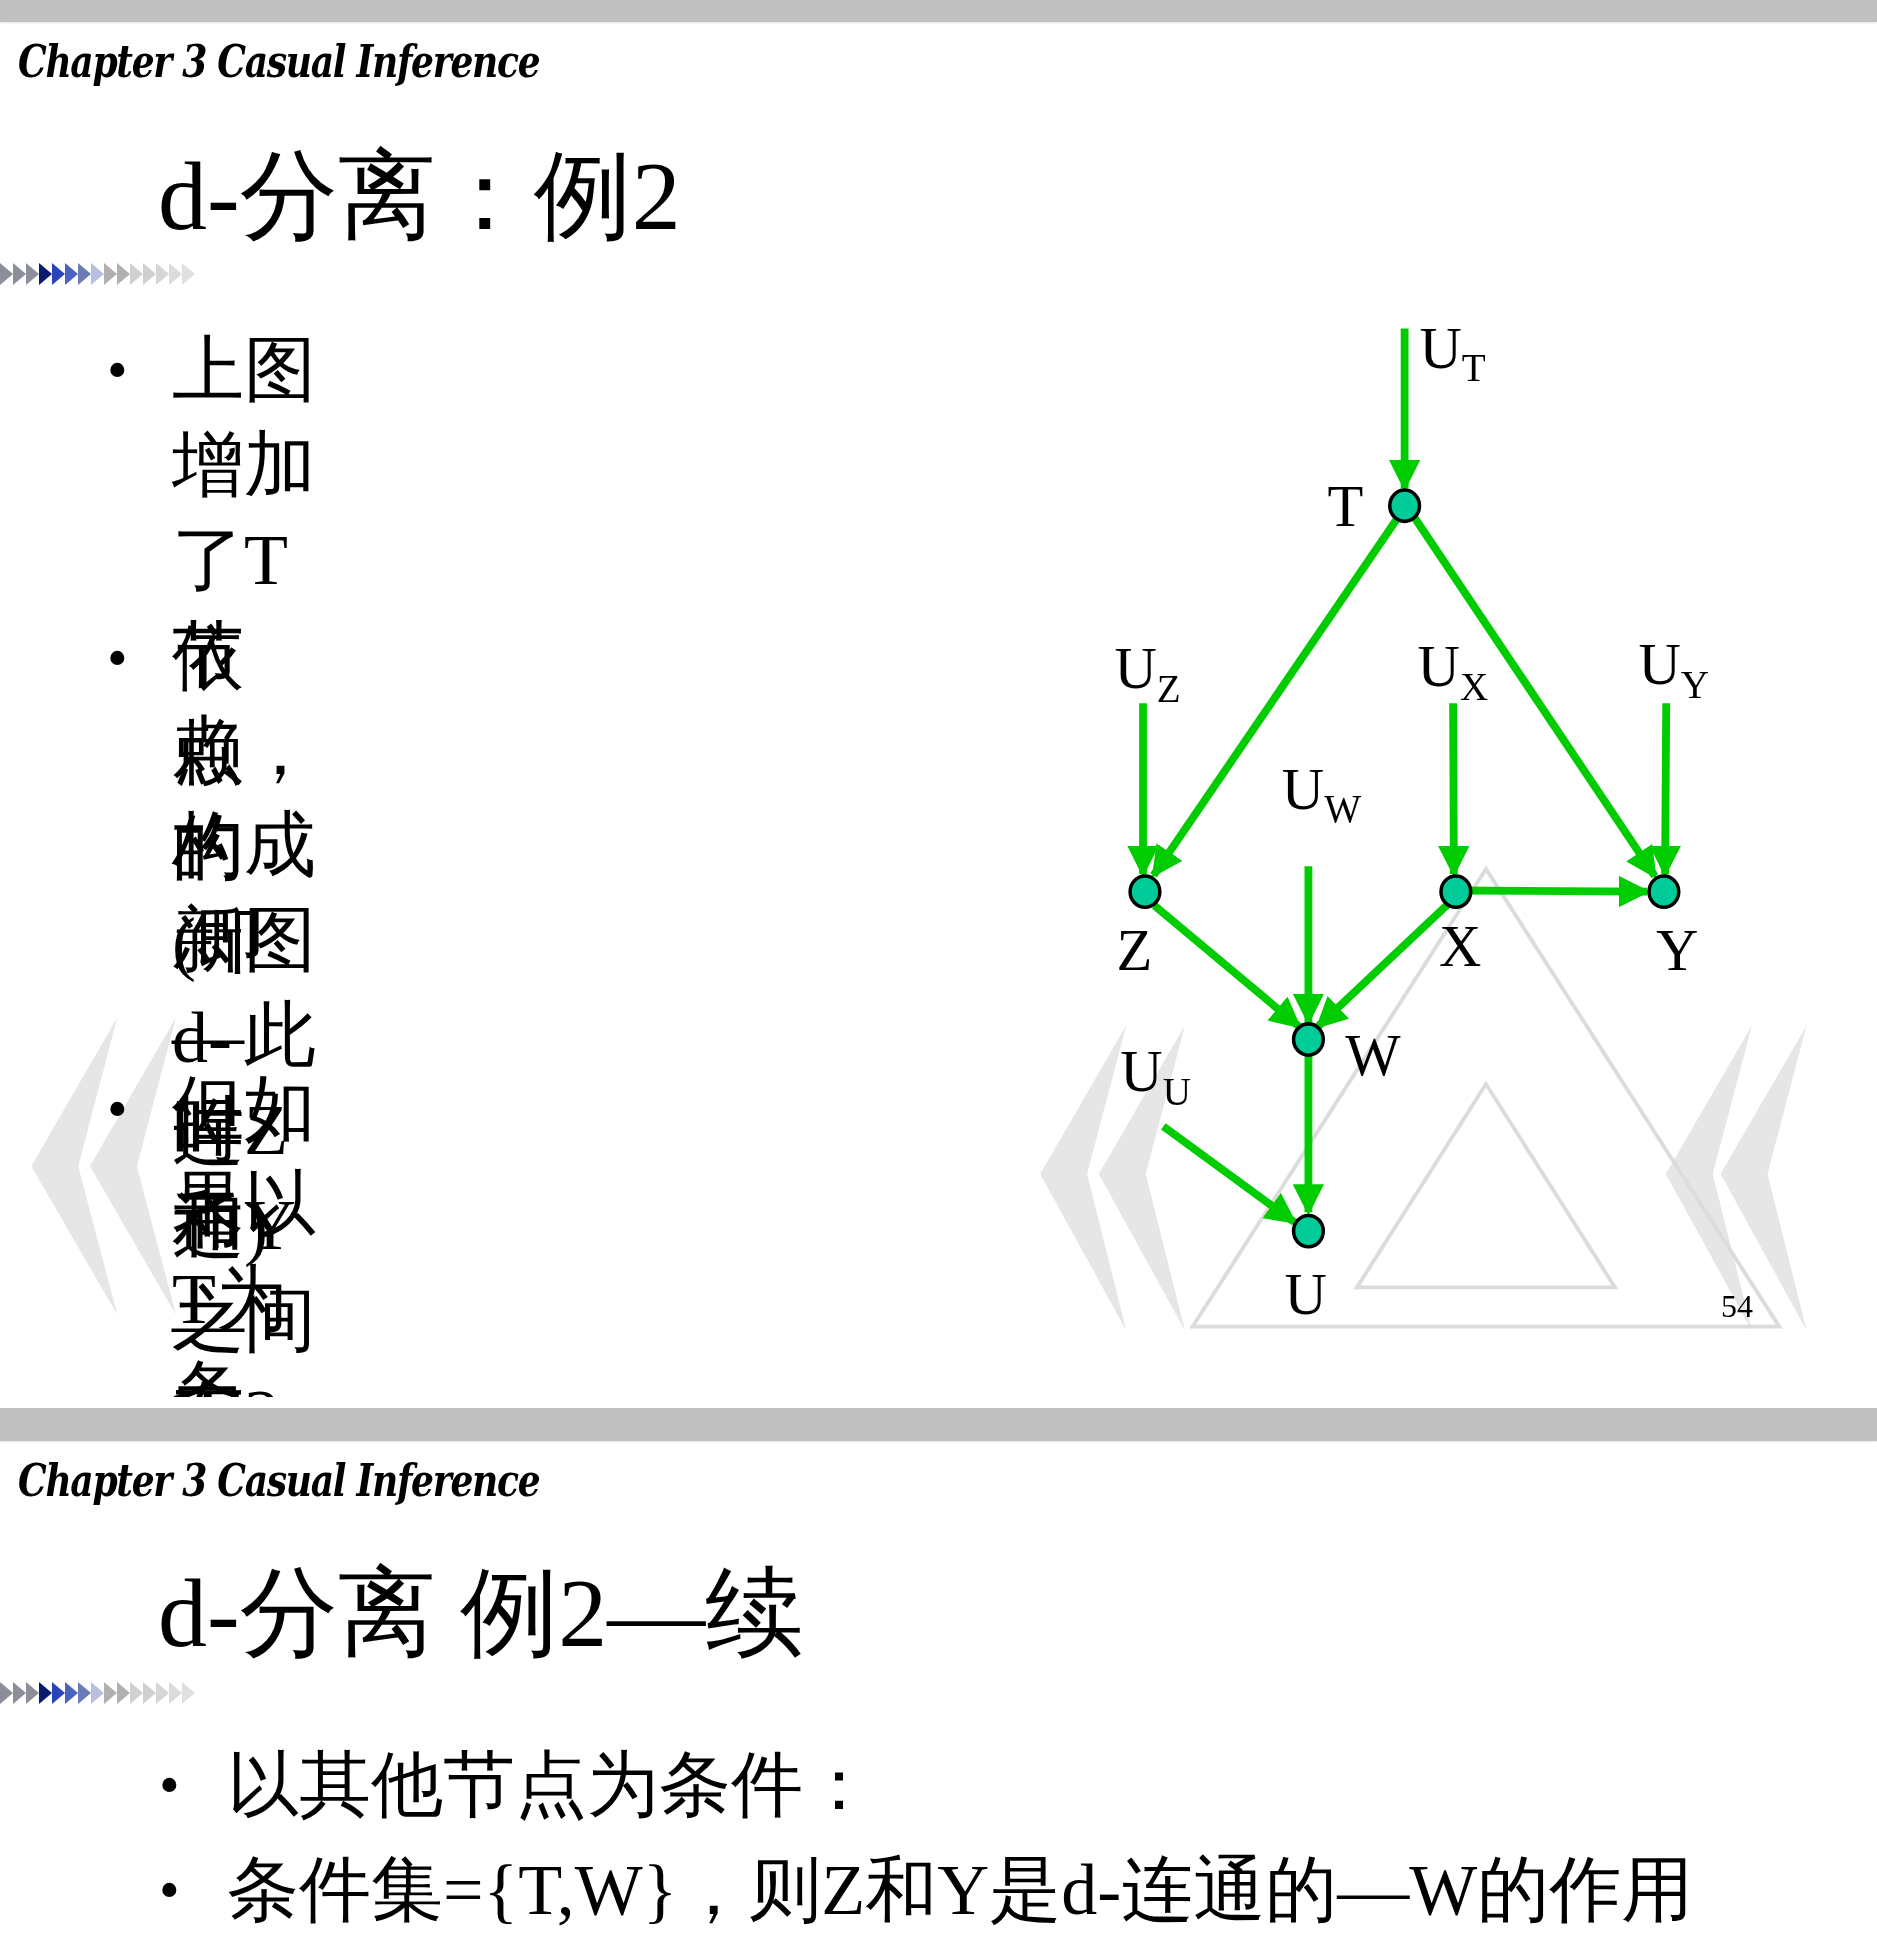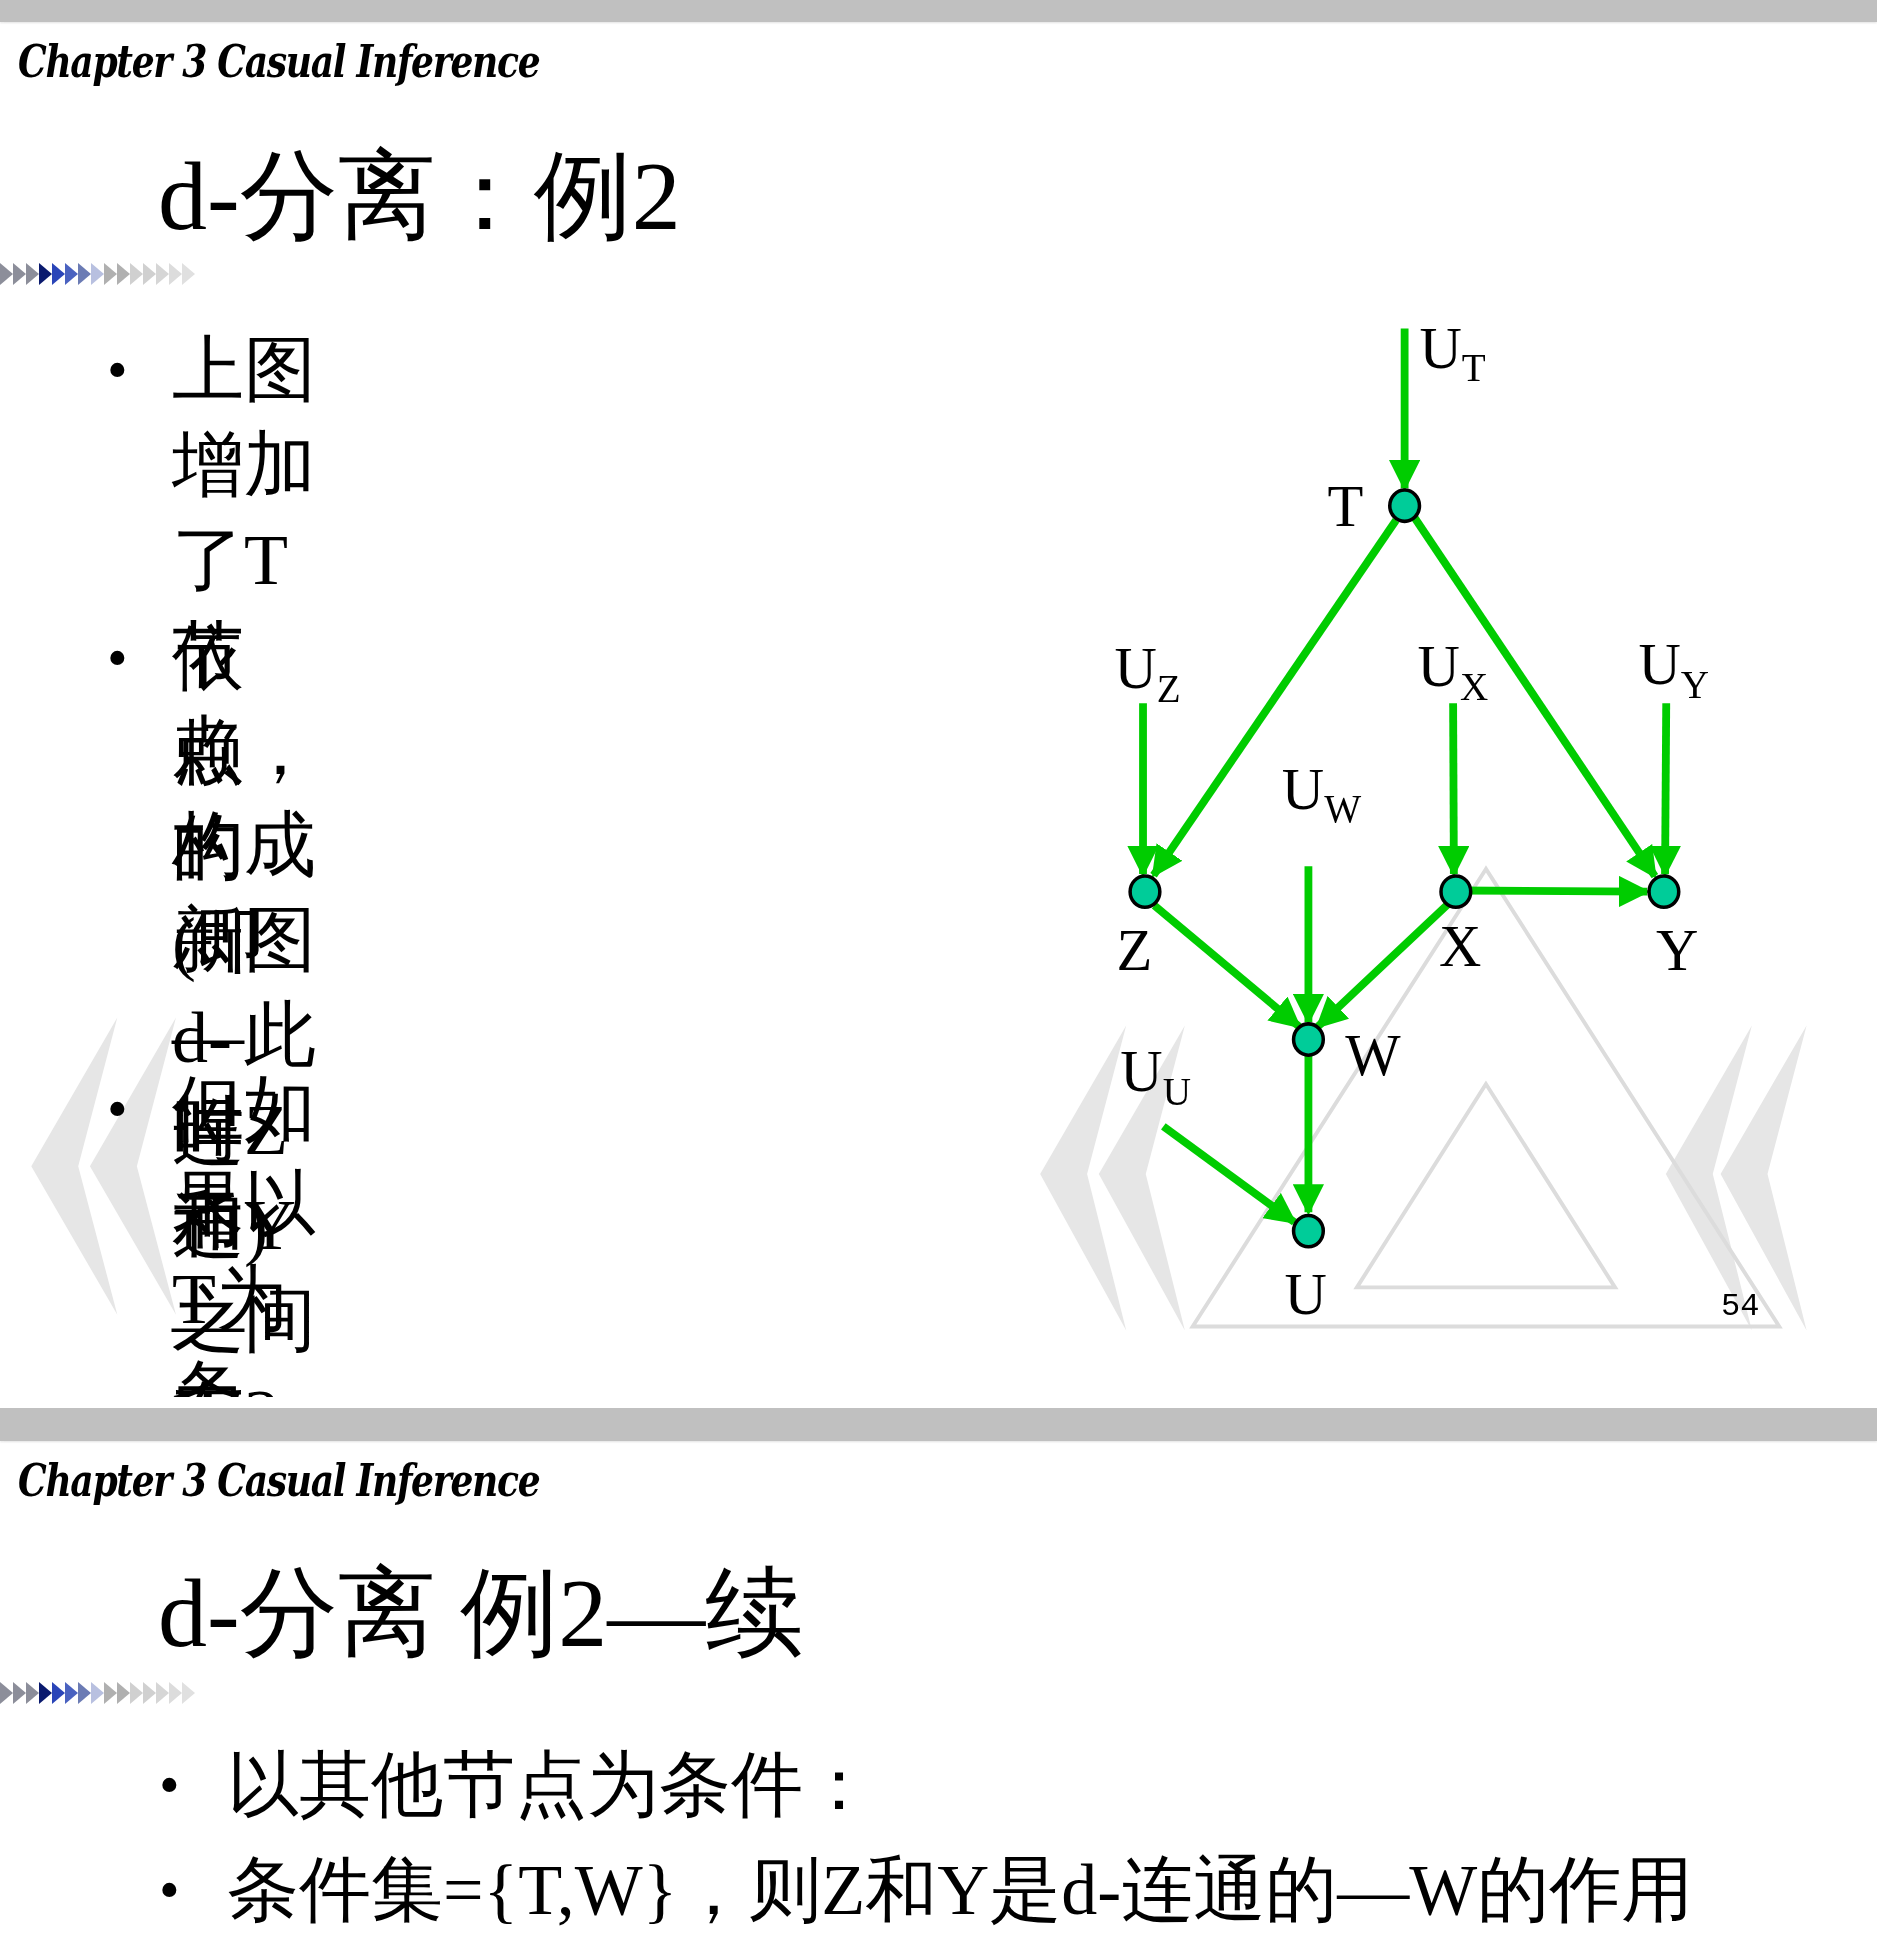--- a/index.html
+++ b/index.html
@@ -13,21 +13,21 @@
              transform:scaleX(0.82); transform-origin:left top; white-space:nowrap; }
   .title { position:absolute; left:158px; font-size:98px; line-height:1; white-space:nowrap; }
   .arrowstrip { position:absolute; left:0; display:flex; }
   .arrowstrip span { display:block; width:0; height:0; border-top:11.7px solid transparent;
                      border-bottom:11.7px solid transparent; border-left:13px solid #888; }
   .wm { position:absolute; pointer-events:none; }
   .bullets { position:absolute; margin:0; padding:0; list-style:none; }
   .bullets li { position:relative; }
   .bullets li .dot { position:absolute; }
   .red { color:#ff0000; }
-  .pagenum { position:absolute; font-family:Liberation Mono, monospace;
+  .pagenum { position:absolute; font-family:Liberation Serif, serif;
              font-size:32px; }
   svg text { font-family:"Liberation Serif","DejaVu Serif",serif; }
 </style>
 </head>
 <body>
 
 <div class="slide" style="top:-11px;">
   <div class="topbar" style="top:0;"></div>
   <div class="chapter" style="top:47px;">Chapter 3 Casual Inference</div>
   <div class="title" style="top:158px;">d-分离：例2</div>

